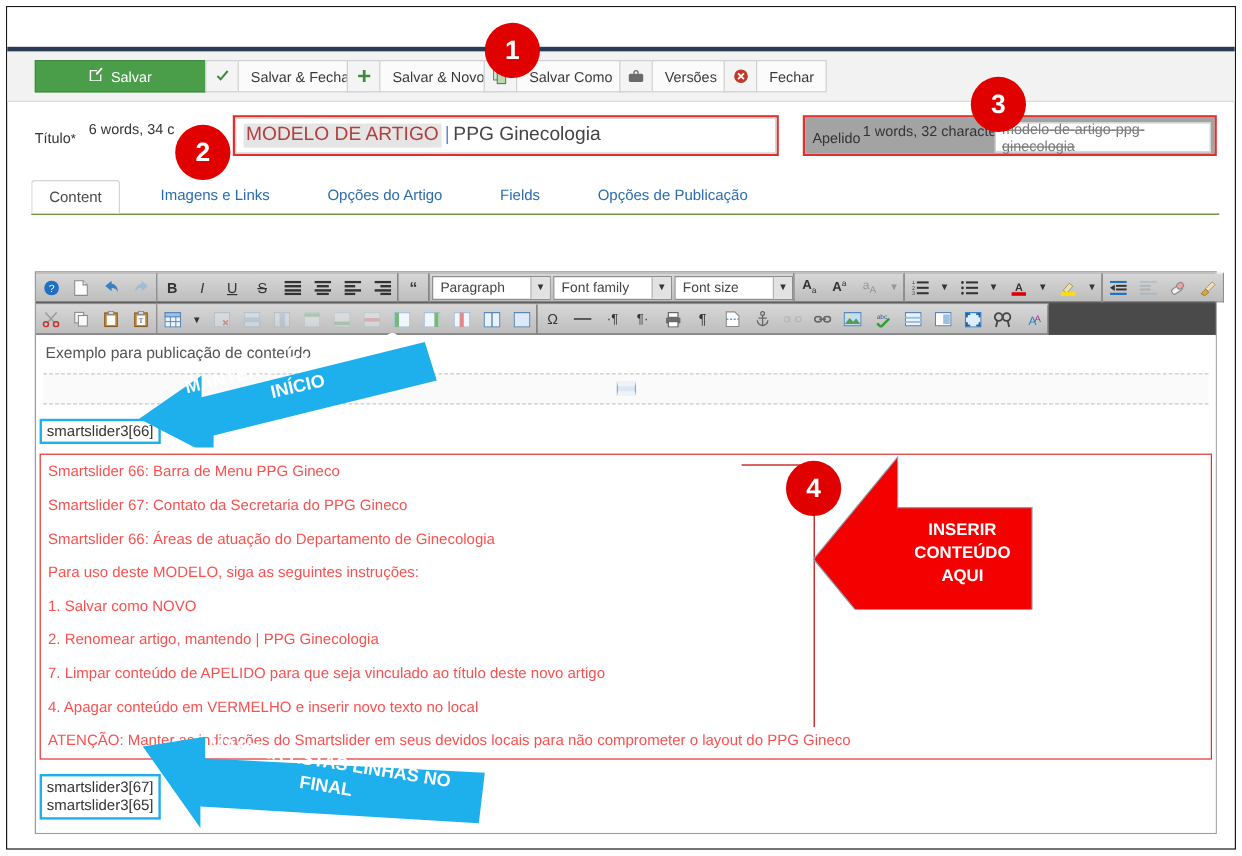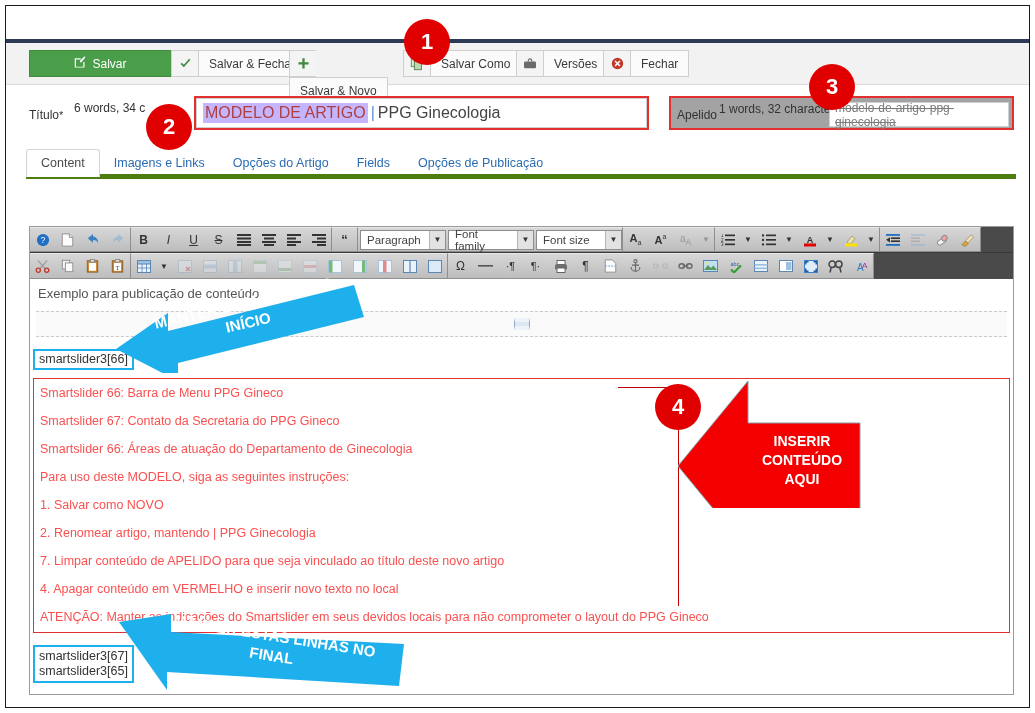--- a/index.html
+++ b/index.html
@@ -59,39 +59,39 @@
   }
   .title-input-wrap{
     position:absolute; left:188px; top:0px; width:455px; height:34px;
     border:2px solid #e03030;
   }
   .title-input{
     width:100%; height:100%; border:1px solid #cfcfcf; background:#fff;
     display:flex; align-items:center; padding-left:6px;
     font-size:16px; color:#444;
   }
-  .sel-hl{ background:#c4b5fd; color:#b04040; padding:1px 2px; }
+  .sel-hl{ background:#e5e5e5; color:#b04040; padding:1px 2px; }
   .tcaret{ color:#5a8fd8; margin:0 3px; }
   .apelido-wrap{
     position:absolute; left:663px; top:0; width:345px; height:34px;
     border:2px solid #e03030;
   }
   .apelido-inner{ position:relative; width:100%; height:100%; background:#a3a3a3; }
   .lbl-apelido{ position:absolute; left:6px; top:10px; font-size:12px; color:#333; }
   .apelido-count{ position:absolute; left:48px; top:4px; font-size:12px; color:#333; }
   .apelido-input{
     position:absolute; left:158px; top:4px; width:180px; height:25px;
     border:1px solid #cfcfcf; background:#fff;
     display:flex; align-items:center; padding-left:5px;
     font-size:12px; color:#7a7a7a; text-decoration:line-through;
   }
   
   .tabs{
     position:absolute; left:20px; top:143px; width:990px; height:30px;
-    border-bottom:5px solid #4d7c0f; display:flex; align-items:center;
+    border-bottom:1px solid #4d7c0f; display:flex; align-items:flex-start;gap:20px;
   }
   .tab{
     font-size:12.5px; color:#2b6cb0; padding:6px 14px; cursor:pointer;
     white-space:nowrap; position:relative; top:1px;
   }
   .tab.active{
     color:#4a4a4a; background:#fff;
     border:1px solid #d4d4d4; border-bottom:1px solid #fff;
     border-radius:3px 3px 0 0;
   }
@@ -114,21 +114,21 @@
   .ti{
     width:25px; height:24px; display:flex; align-items:center; justify-content:center;
     font-size:12px; color:#333; cursor:pointer;
   }
   .ti.dis{ opacity:.35; }
   .ti.small{ width:16px; font-size:8px; }
   .tsel{
     height:20px; background:#fff; border:1px solid #8e8e8e;
     display:flex; align-items:center; margin:0 0 0 2px;
   }
-  .tsel .txt{ font-size:11.5px; color:#444; padding:0 6px; width:68px; }
+  .tsel .txt{ font-size:11.5px; color:#444; padding:0 6px; width:81px; }
   .tsel .arw{
     width:16px; height:18px; border-left:1px solid #b5b5b5; background:#e2e2e2;
     display:flex; align-items:center; justify-content:center; font-size:8px; color:#333;
   }
   .content-area{
     position:absolute; left:0; top:53px; right:0; bottom:0;
     background:#fff; overflow:hidden;
   }
   .c-line{
     font-size:13px; color:#555; padding:6px 8px 0 8px;
@@ -191,21 +191,21 @@
 
     <div class="btn-group tb-split" style="left:165px;">
       <div class="ico-box">
         <svg width="13" height="13" viewBox="0 0 16 16">
             <path d="M2 8.6 6 12.6 14 3.4 12.4 2 6 9.6 3.4 7z" fill="#3f8a3f"></path>
           </svg>
       </div>
       <div class="lbl">Salvar &amp; Fechar</div>
     </div>
 
-    <div class="btn-group tb-split" style="left:283px;flex-direction:column;">
+    <div class="btn-group tb-split" style="left:283px;">
       <div class="ico-box">
         <svg width="13" height="13" viewBox="0 0 16 16">
             <path d="M6.6 1.6h2.8v4.8h4.8v2.8H9.4v4.8H6.6V9.2H1.8V6.4h4.8z" fill="#3f8a3f"></path>
           </svg>
       </div>
       <div class="lbl">Salvar &amp; Novo</div>
     </div>
 
     <div class="btn-group tb-split" style="left:397px;">
       <div class="ico-box">

